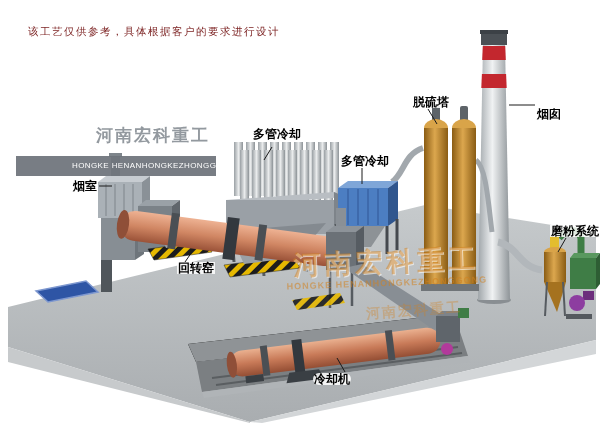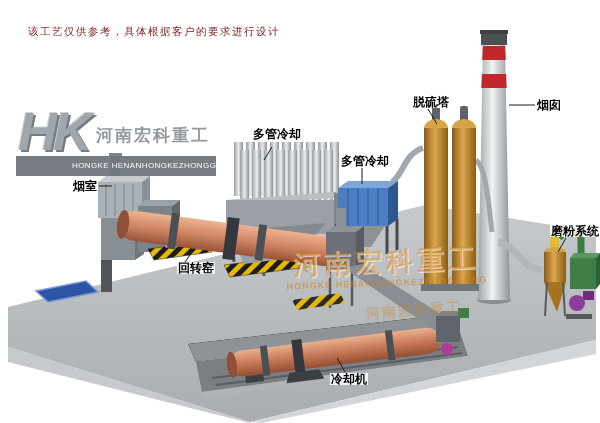--- a/index.html
+++ b/index.html
@@ -245,33 +245,32 @@
       <line x1="535" y1="105" x2="509" y2="105"></line>
       <line x1="566" y1="238" x2="558" y2="252"></line>
       <line x1="185" y1="262" x2="194" y2="249"></line>
       <line x1="345" y1="372" x2="337" y2="358"></line>
     </g>
   </svg>
 
   <div class="disclaimer">该工艺仅供参考，具体根据客户的要求进行设计</div>
 
   <div class="logo">
-    <div class="logo-hk">HK</div>
     <div class="logo-cn">河南宏科重工</div>
     <div class="logo-bar">HONGKE HENANHONGKEZHONGGONG</div>
   </div>
 
   <div class="wm">
     <div class="wm-cn">河南宏科重工</div>
     <div class="wm-en">HONGKE HENANHONGKEZHONGGONG</div>
   </div>
   <div class="wm2">河南宏科重工</div>
 
   <div class="lbl" style="left:72px;top:180px;">烟室</div>
   <div class="lbl" style="left:252px;top:128px;">多管冷却</div>
   <div class="lbl" style="left:340px;top:155px;">多管冷却</div>
   <div class="lbl" style="left:412px;top:96px;">脱硫塔</div>
-  <div class="lbl" style="left:536px;top:99px;">烟囱</div>
+  <div class="lbl" style="left:536px;top:108px;">烟囱</div>
   <div class="lbl" style="left:550px;top:225px;">磨粉系统</div>
   <div class="lbl" style="left:165px;top:262px;margin-left:12px;">回转窑</div>
-  <div class="lbl" style="left:330px;top:373px;">冷却机</div>
+  <div class="lbl" style="left:313px;top:373px;border-radius:6px;">冷却机</div>
 
 </div>
 
 </body></html>

